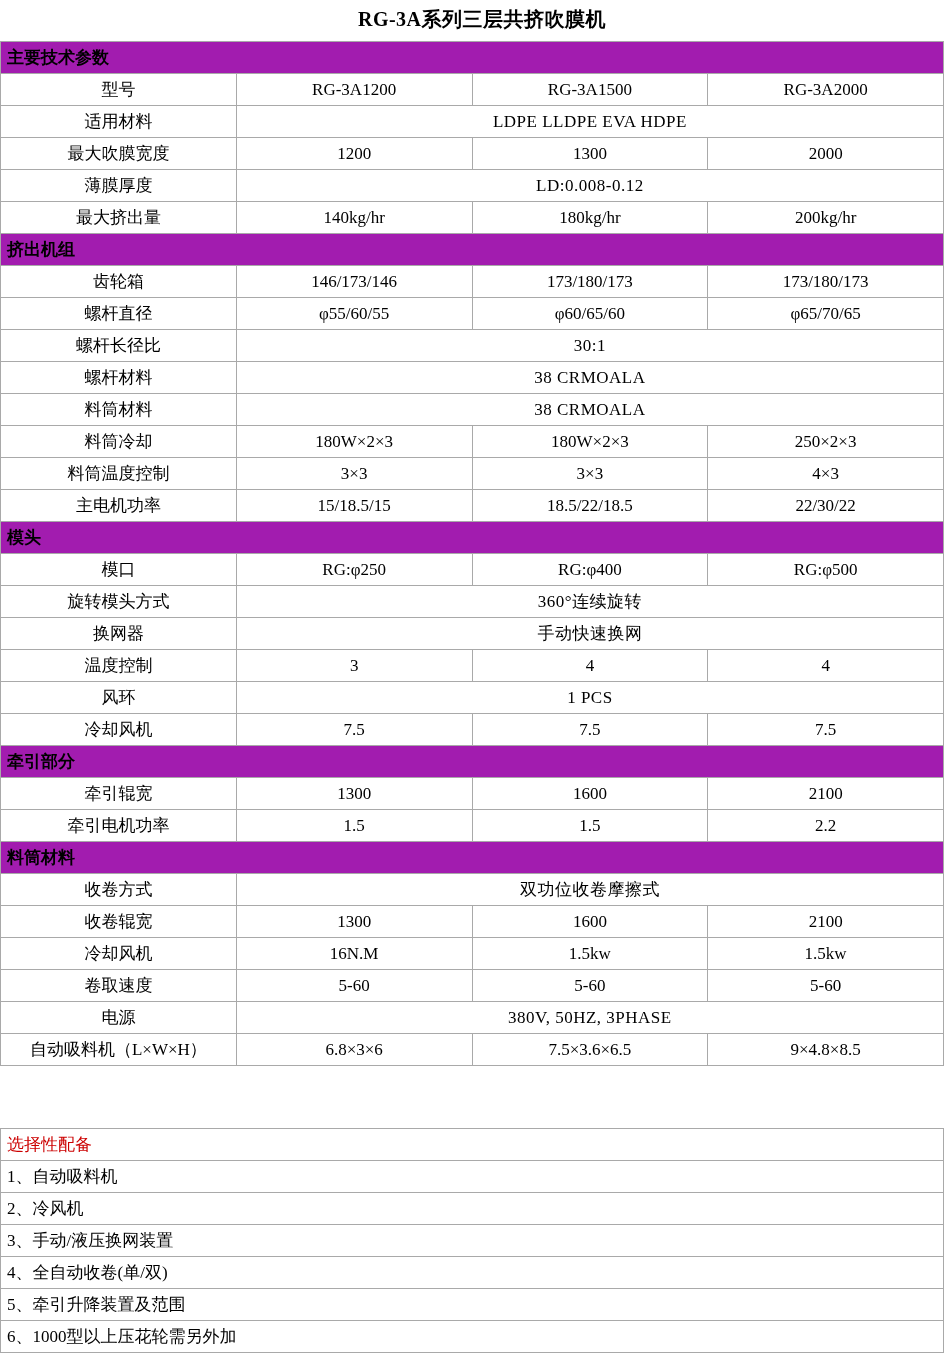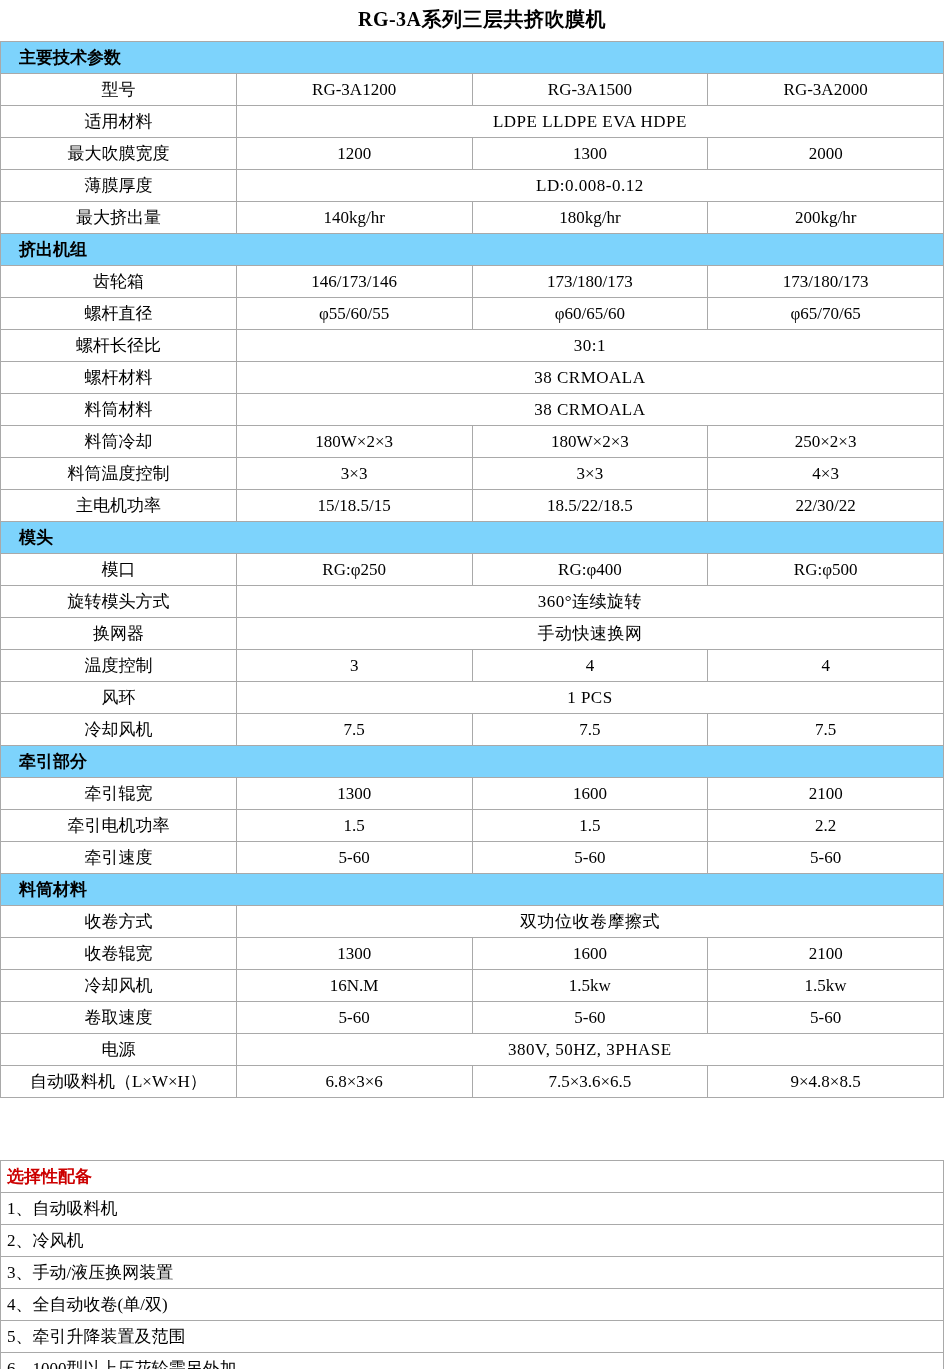--- a/index.html
+++ b/index.html
@@ -45,22 +45,22 @@
   td.label {
     width: 330px;
   }
   td.v {
     width: 204px;
   }
   tr.section td {
     text-align: left;
     font-weight: bold;
     font-size: 17px;
-    padding-left: 18px;
-    background: #7dd3fc;
+    padding-left: 6px;
+    background: #a21caf;
   }
   .merge2, .merge3 {
     text-align: center;
   }
   .spacer {
     height: 62px;
   }
   table.options {
     width: 944px;
     border-collapse: collapse;
@@ -70,21 +70,21 @@
   table.options td {
     border: 1px solid #a9a9a9;
     height: 31px;
     padding: 0 6px;
     text-align: left;
     vertical-align: middle;
     white-space: nowrap;
   }
   td.opt-header {
     color: #cc0000;
-    font-weight: bold;
+    font-weight: normal;
   }
   .nowrap-spaced {
     letter-spacing: 0.5px;
   }
 </style>
 </head>
 <body>
 
 <div class="page">
 
@@ -207,26 +207,20 @@
           <td class="v">1300</td>
           <td class="v">1600</td>
           <td class="v">2100</td>
         </tr>
         <tr>
           <td class="label">牵引电机功率</td>
           <td class="v">1.5</td>
           <td class="v">1.5</td>
           <td class="v">2.2</td>
         </tr>
-        <tr>
-          <td class="label">牵引速度</td>
-          <td class="v">5-60</td>
-          <td class="v">5-60</td>
-          <td class="v">5-60</td>
-        </tr>
         <tr class="section">
           <td colspan="4">料筒材料</td>
         </tr>
         <tr>
           <td class="label">收卷方式</td>
           <td class="v merge3 nowrap-spaced" colspan="3">双功位收卷摩擦式</td>
         </tr>
         <tr>
           <td class="label">收卷辊宽</td>
           <td class="v">1300</td>

